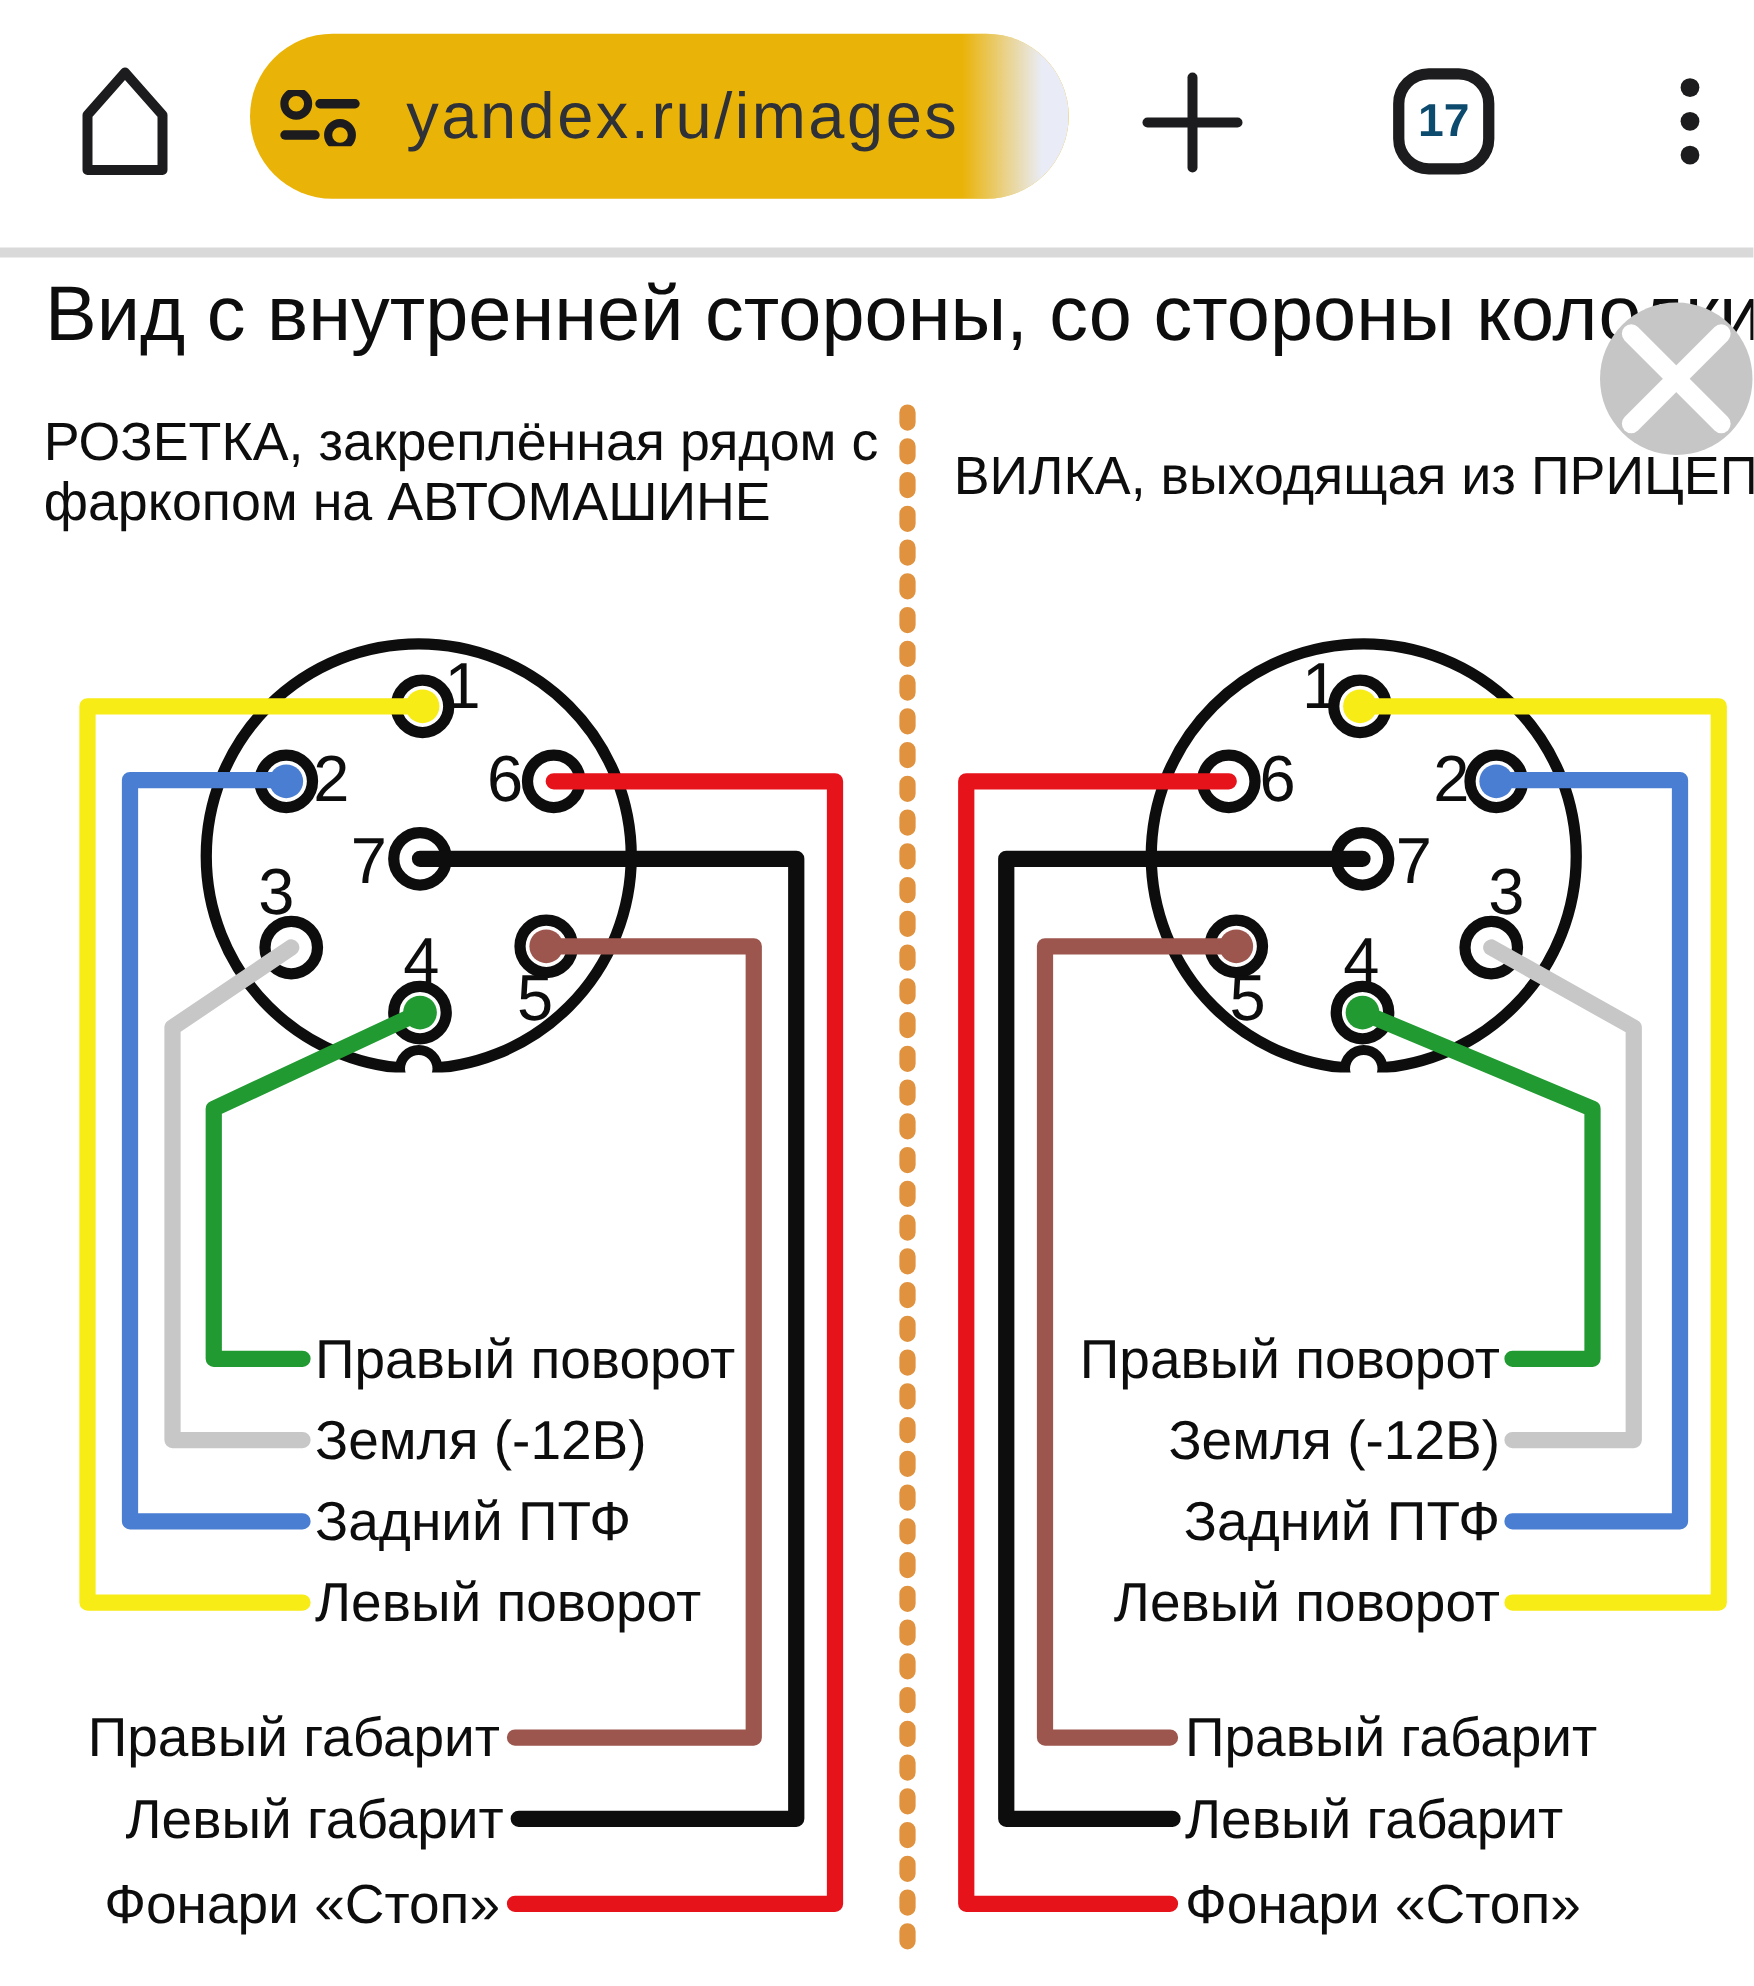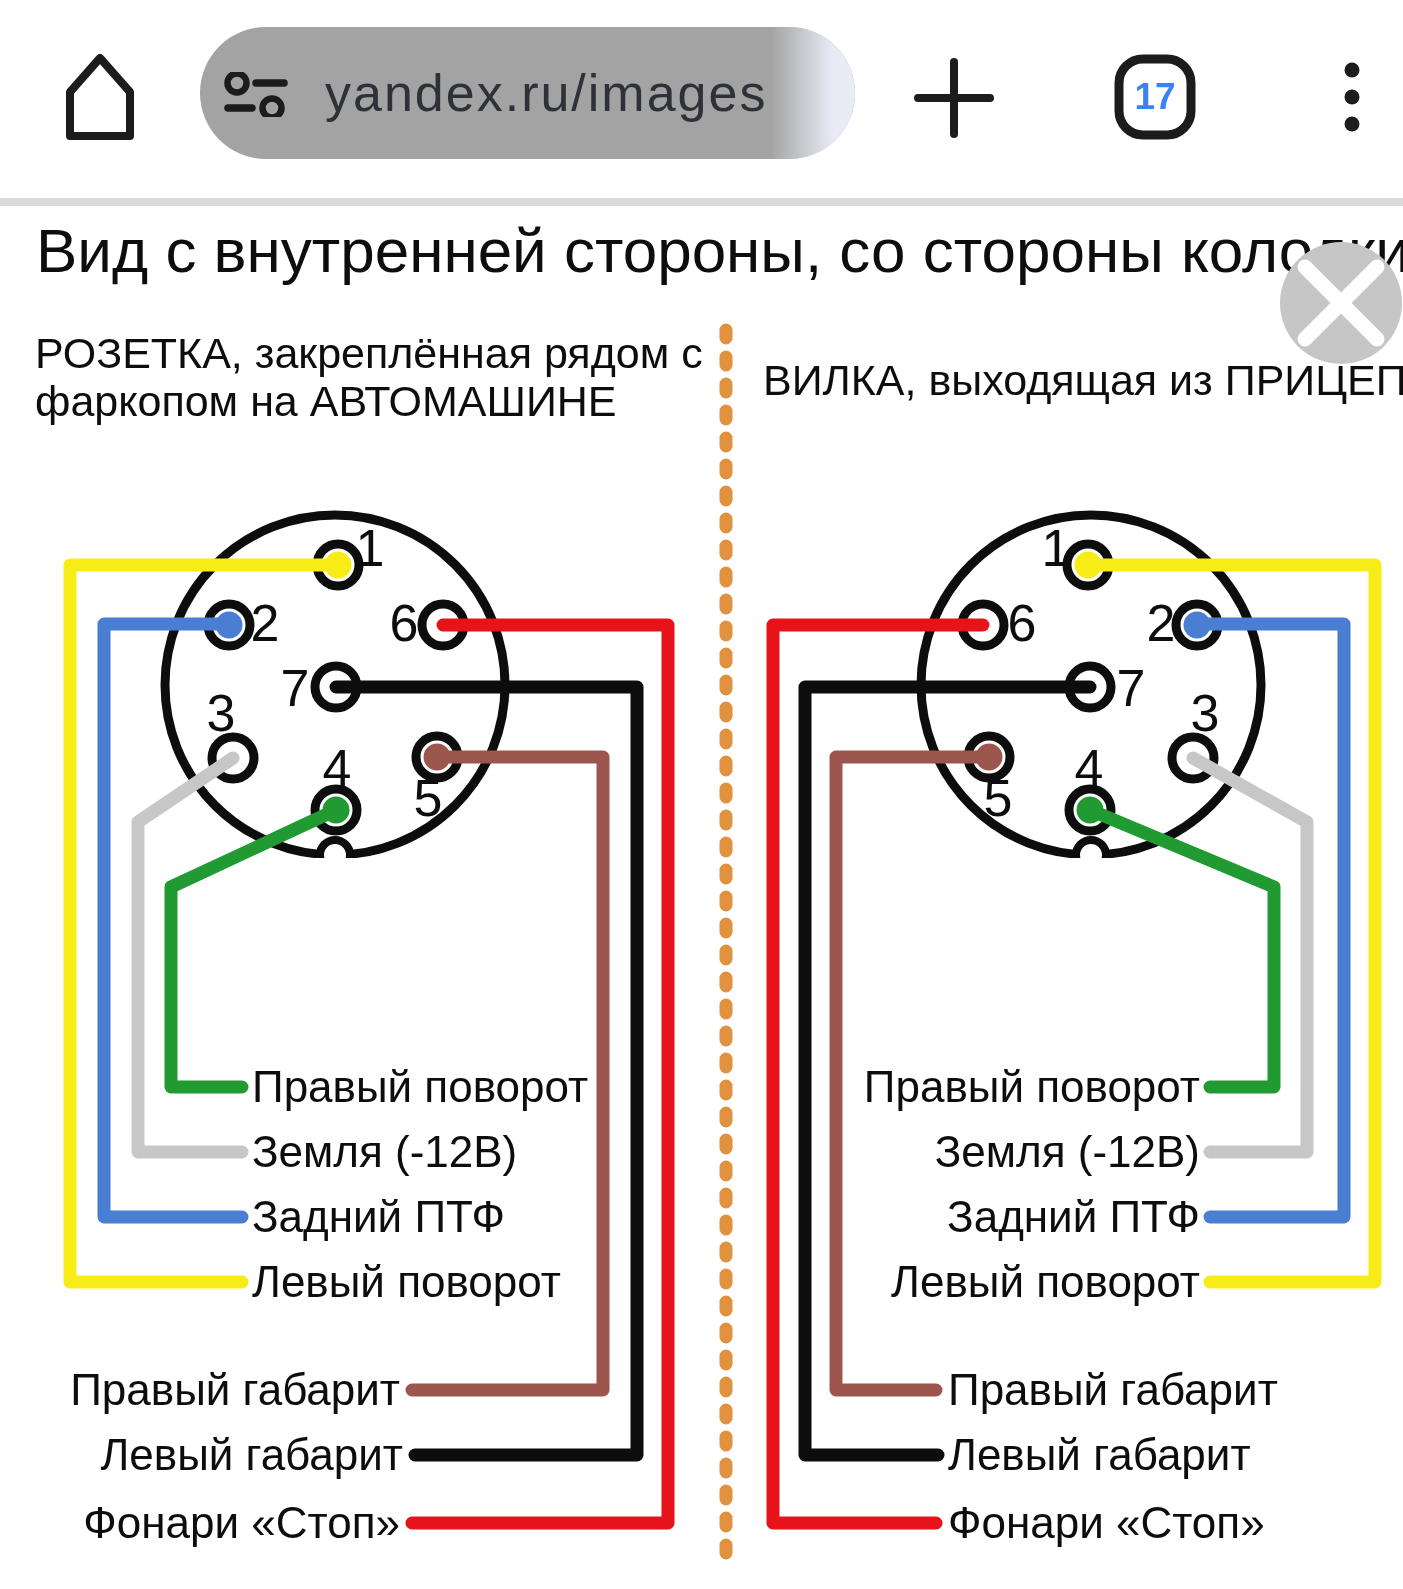--- a/index.html
+++ b/index.html
@@ -2,28 +2,28 @@
 <html><head>
 <meta charset="utf-8">
 <style>
   html,body{margin:0;padding:0;background:#ffffff;}
   #screen{position:relative;width:1403px;height:1589px;background:#ffffff;overflow:hidden;
           font-family:"Liberation Sans",sans-serif;}
   
   #topbar{position:absolute;left:0;top:0;width:1403px;height:198px;background:#ffffff;}
   .icon-svg{position:absolute;display:block;}
   #addressbar{position:absolute;left:200px;top:27px;width:655px;height:132px;border-radius:66px;
-              background:#a3a3a3;overflow:hidden;}
+              background:#eab308;overflow:hidden;}
   #url-text{position:absolute;left:125px;top:0;height:132px;line-height:132px;
             font-size:52px;letter-spacing:2px;color:#2f3138;white-space:nowrap;}
   #url-fade{position:absolute;right:0;top:0;bottom:0;width:85px;
             background:linear-gradient(to right,rgba(233,236,247,0),#e9ecf7 75%);}
   #tabbox-label{position:absolute;left:1118px;top:58px;width:74px;height:78px;
                 display:flex;align-items:center;justify-content:center;
-                font-size:37px;font-weight:bold;color:#3b82f6;}
+                font-size:37px;font-weight:bold;color:#0c4a6e;}
   #sep{position:absolute;left:0;top:198px;width:1403px;height:8px;background:#d9d9d9;}
   
   #diagram{position:absolute;left:0;top:206px;}
   text{font-family:"Liberation Sans",sans-serif;fill:#0d0d0d;}
   .title-t{font-size:62px;}
   .sub-t{font-size:43px;}
   .lab-t{font-size:44px;}
   .num-t{font-size:52px;}
   .wire{fill:none;stroke-width:13;stroke-linecap:round;stroke-linejoin:round;}
   .ring{fill:#ffffff;stroke:#0d0d0d;stroke-width:9;}

